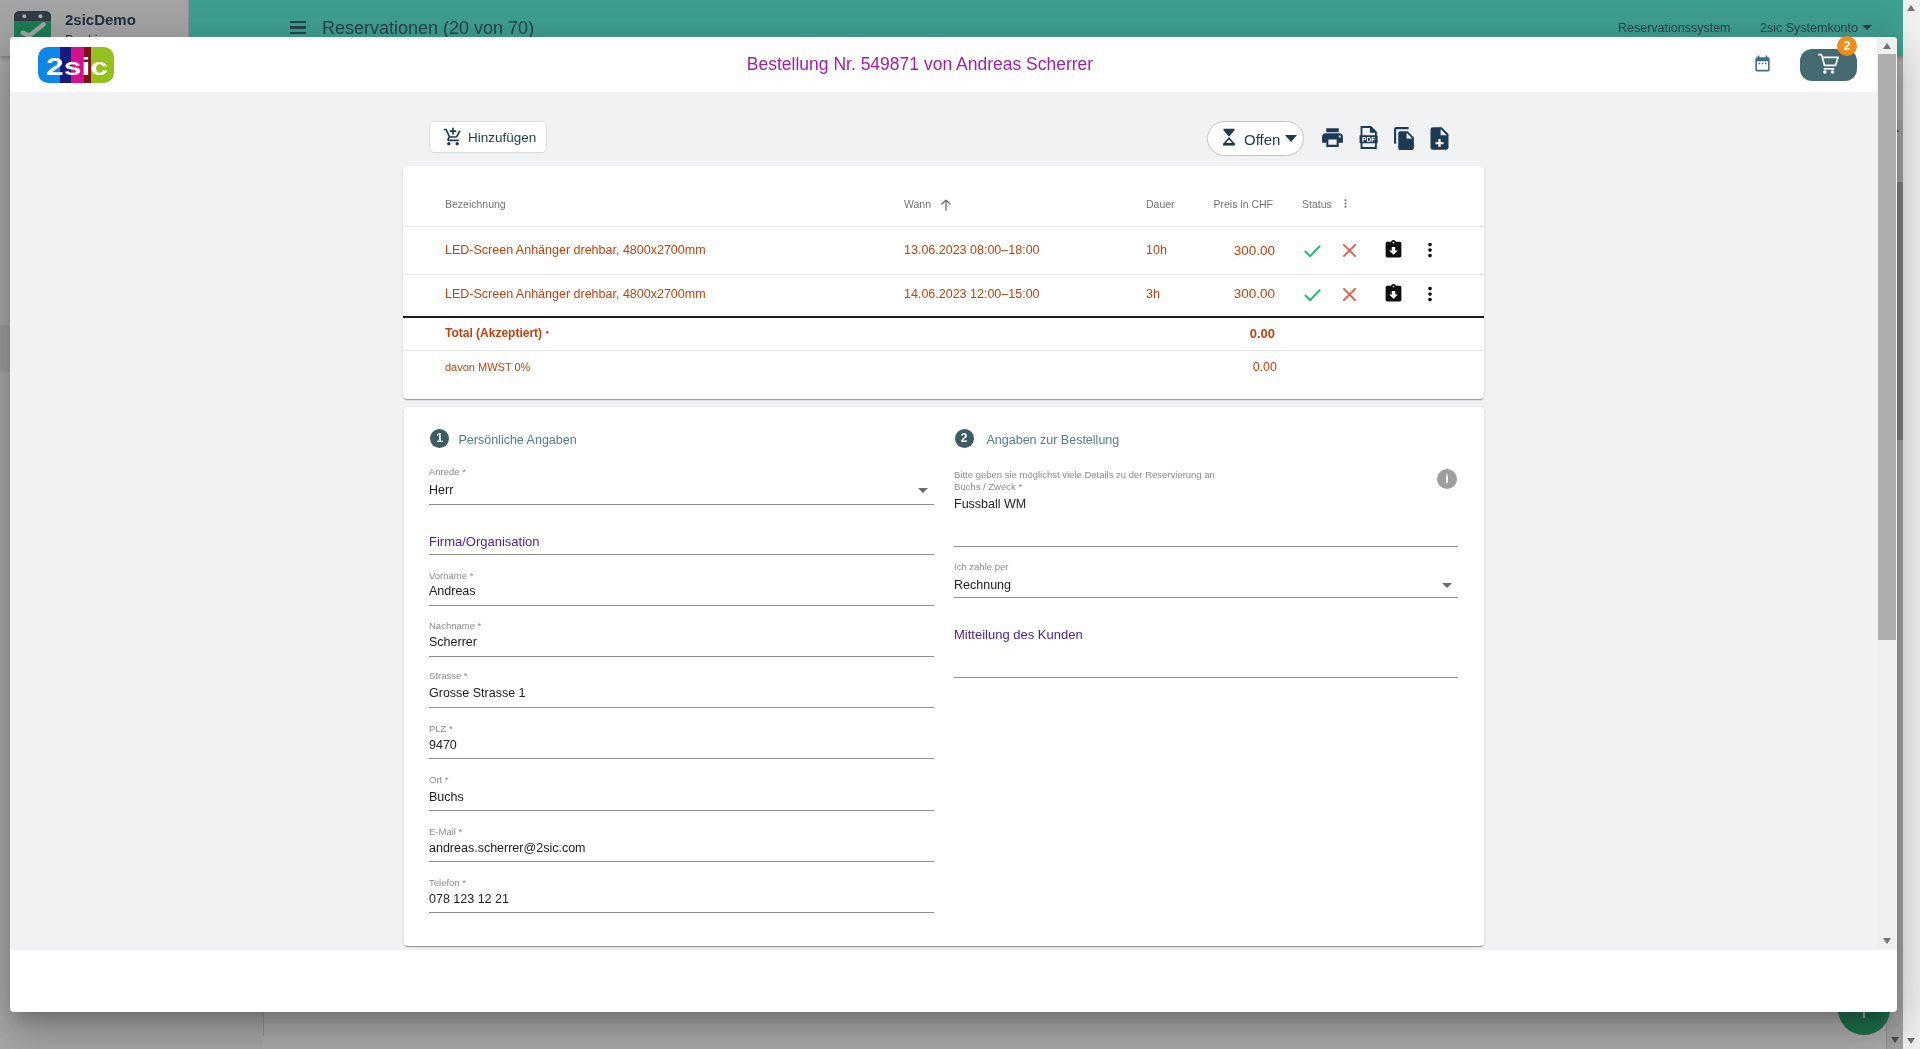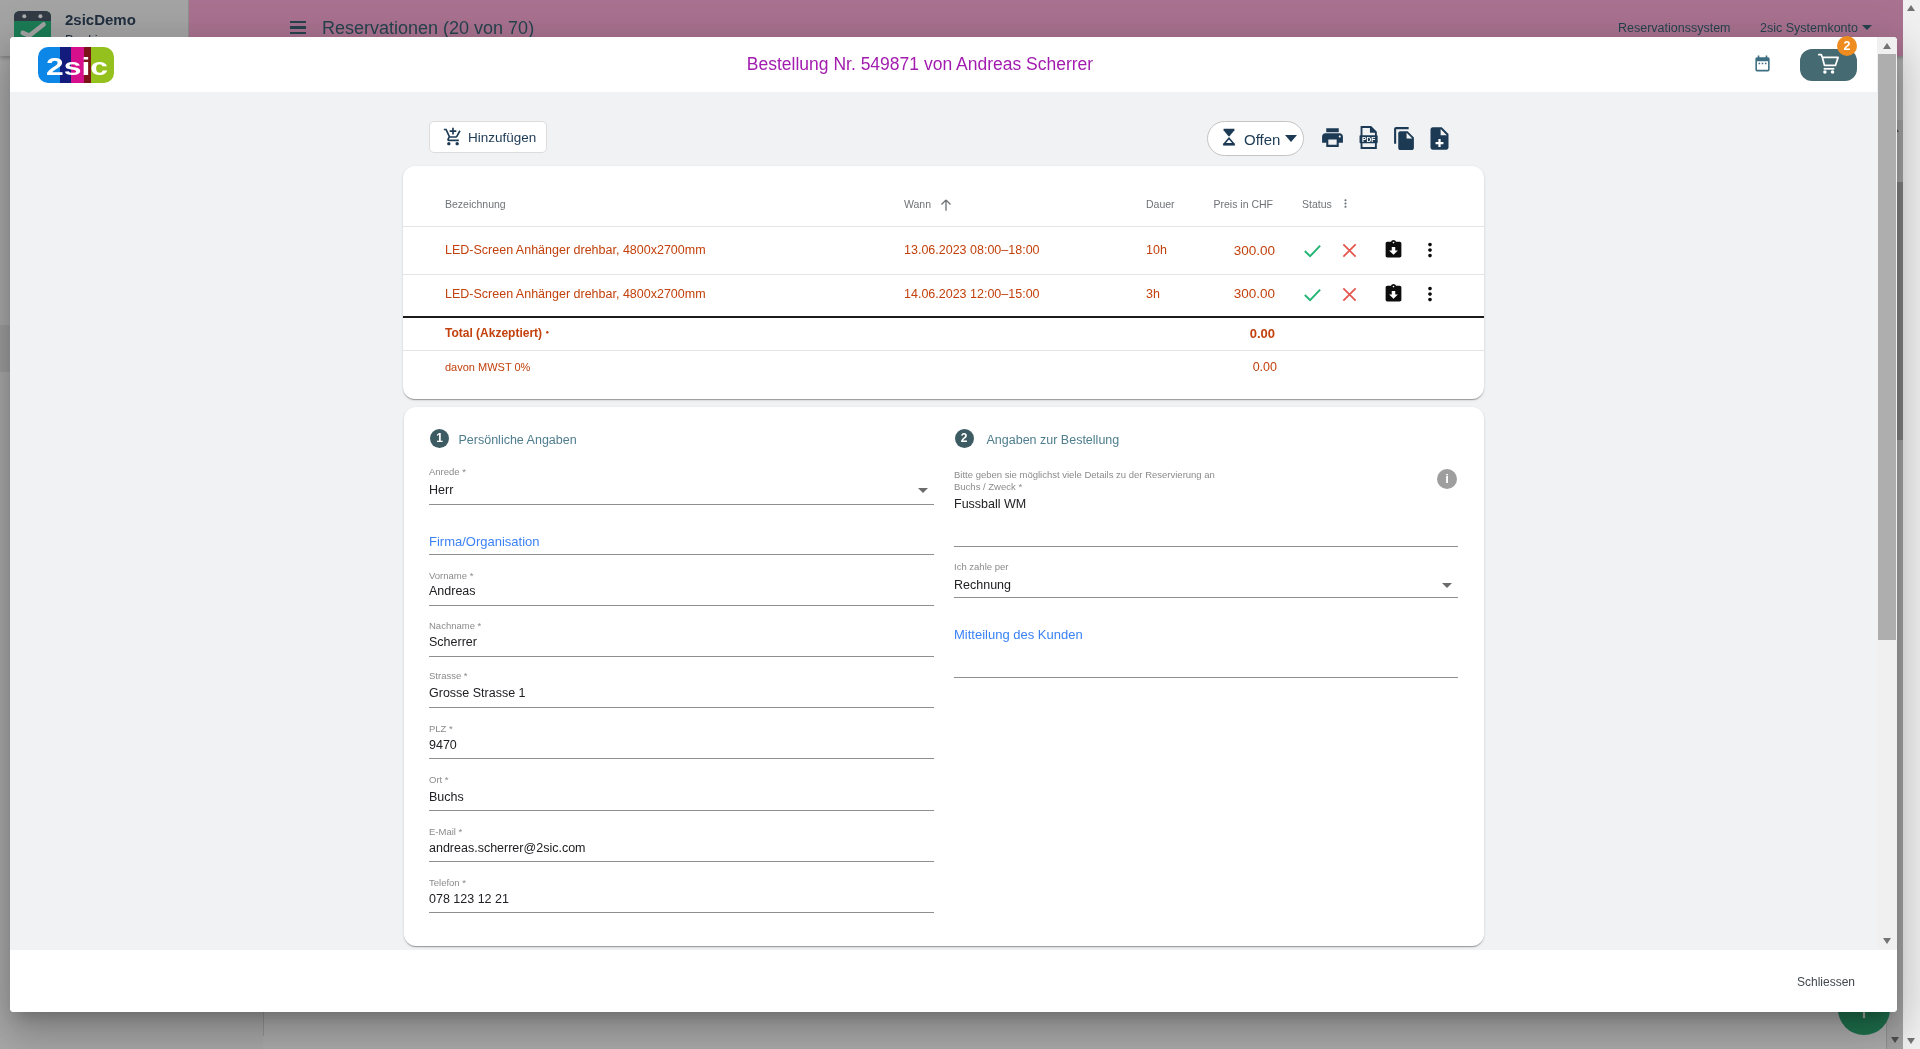--- a/index.html
+++ b/index.html
@@ -1,21 +1,21 @@
 <!DOCTYPE html>
 <html><head>
 <meta charset="utf-8">
 <style>
 *{margin:0;padding:0;box-sizing:border-box}
 html,body{width:1920px;height:1049px;overflow:hidden;background:#fff;font-family:"Liberation Sans",sans-serif}
 .abs{position:absolute}
 #stage{position:absolute;left:0;top:0;width:1920px;height:1049px;overflow:hidden}
 
 #bg{position:absolute;inset:0;background:#fff}
-#topbar{position:absolute;left:0;top:0;width:1908px;height:56px;background:#f9a8d4;box-shadow:0 2px 4px rgba(0,0,0,.25)}
+#topbar{position:absolute;left:0;top:0;width:1908px;height:56px;background:#5eead4;box-shadow:0 2px 4px rgba(0,0,0,.25)}
 #sbdiv{position:absolute;left:188px;top:0;width:1px;height:56px;background:#d4d4d4}
 .tbtext{color:#3a6474;white-space:nowrap}
 #bgrow{position:absolute;left:263px;top:1000px;width:1640px;height:35px;background:#fff;border-bottom:1px solid #e2e2e2;color:#6e6e6e;font-size:13px}
 .cell{position:absolute;top:16px;white-space:nowrap}
 #bgfoot{position:absolute;left:263px;top:1036px;width:1640px;height:13px;background:#fff}
 #bgside{position:absolute;left:0;top:56px;width:263px;height:993px;background:#fafafa}
 #fab{position:absolute;left:1838px;top:983px;width:52px;height:52px;border-radius:50%;background:#2fa873}
 
 #ovl{position:absolute;left:0;top:0;width:1903px;height:1049px;background:rgba(0,0,0,.32)}
 
@@ -23,40 +23,40 @@
 .arr-up{width:0;height:0;border-left:4.5px solid transparent;border-right:4.5px solid transparent;border-bottom:6px solid #737373;position:absolute}
 .arr-dn{width:0;height:0;border-left:4.5px solid transparent;border-right:4.5px solid transparent;border-top:6px solid #737373;position:absolute}
 
 #modal{position:absolute;left:10px;top:37px;width:1887px;height:975px;background:#fff;border-radius:4px;box-shadow:0 11px 15px -7px rgba(0,0,0,.2),0 24px 38px 3px rgba(0,0,0,.14),0 9px 46px 8px rgba(0,0,0,.12)}
 #mhead{position:absolute;left:0;top:0;width:1887px;height:55px;background:#fff;border-radius:4px 4px 0 0}
 #mtitle{position:absolute;left:0;top:0;width:1820px;text-align:center;line-height:55px;font-size:17.5px;color:#a21caf}
 #mcontent{position:absolute;left:0;top:55px;width:1867px;height:858px;background:#f1f2f4}
 #mfoot{position:absolute;left:0;top:913px;width:1887px;height:62px;background:#fff;border-radius:0 0 4px 4px}
 #schliessen{position:absolute;right:42px;top:25px;font-size:12px;color:#41474d}
 
-.card{position:absolute;background:#fff;border-radius:12px;box-shadow:0 2px 1px -1px rgba(0,0,0,.2),0 1px 1px 0 rgba(0,0,0,.14),0 1px 3px 0 rgba(0,0,0,.12)}
+.card{position:absolute;background:#fff;border-radius:4px;box-shadow:0 2px 1px -1px rgba(0,0,0,.2),0 1px 1px 0 rgba(0,0,0,.14),0 1px 3px 0 rgba(0,0,0,.12)}
 #tcard{left:393px;top:129px;width:1081px;height:233px}
 #fcard{left:394px;top:369.5px;width:1080px;height:539px}
 
 #isb{position:absolute;left:1867px;top:0;width:20px;height:913px;background:#f0f0f0;border-radius:0 4px 0 0}
 #isb-thumb{position:absolute;left:1px;top:17px;width:18px;height:586px;background:#aeaeae}
 
 #btn-add{position:absolute;left:419px;top:84px;width:118px;height:31.5px;border:1px solid #dcdcdc;border-radius:5px;background:#fff}
 #chip-offen{position:absolute;left:1196.5px;top:83.5px;width:97px;height:35px;border:1px solid #c4c4c4;border-radius:17.5px;background:#fff}
 .micon{position:absolute;width:20px;height:20px}
 
 .th{position:absolute;font-size:10.5px;color:#6f7377;white-space:nowrap}
 .td{position:absolute;font-size:12.5px;color:#c2410c;white-space:nowrap}
 .hline{position:absolute;left:0;width:1081px;height:1px;background:#e4e4e4}
 
 .nm{position:absolute;width:19px;height:19px;border-radius:50%;background:#3d5b63;color:#fff;font-size:12px;font-weight:700;text-align:center;line-height:19px}
 .sect{position:absolute;font-size:12.5px;color:#4e7d8e;white-space:nowrap}
 .flab{position:absolute;font-size:9.5px;color:#8b8b8b;white-space:nowrap}
 .fval{position:absolute;font-size:12.5px;color:#202124;white-space:nowrap}
-.fph{position:absolute;font-size:13px;color:#3b82f6;white-space:nowrap}
+.fph{position:absolute;font-size:13px;color:#4c1d95;white-space:nowrap}
 .ful{position:absolute;height:1px;background:#8f8f8f}
 .selarr{position:absolute;width:0;height:0;border-left:5px solid transparent;border-right:5px solid transparent;border-top:5px solid #6b6b6b}
 </style>
 </head>
 <body>
 <div id="stage">
 
   <div id="bg">
     <div id="bgside"></div>
     <div class="abs" style="left:0;top:325px;width:263px;height:47px;background:#e9e9e9"></div>
@@ -290,17 +290,14 @@
       <div class="fph" style="left:550px;top:220.4px">Mitteilung des Kunden</div>
       <div class="ful" style="left:550px;top:270.4px;width:504px"></div>
     </div>
 
     <div id="isb">
       <div class="arr-up" style="left:5.5px;top:6px"></div>
       <div class="arr-dn" style="left:5.5px;top:901px"></div>
       <div id="isb-thumb"></div>
     </div>
 
-    <div id="mfoot">
-        <div id="schliessen">Schliessen</div>
-      </div>
   </div>
 </div>
 
 </body></html>

